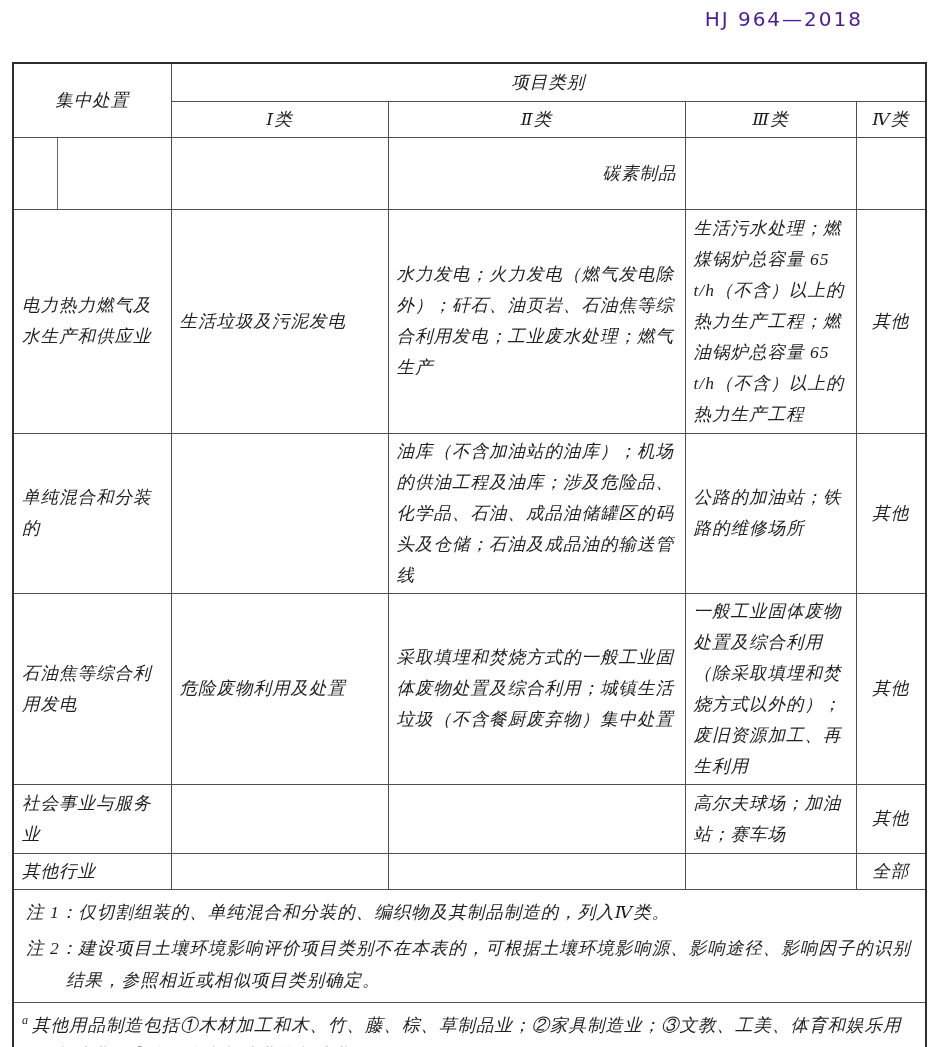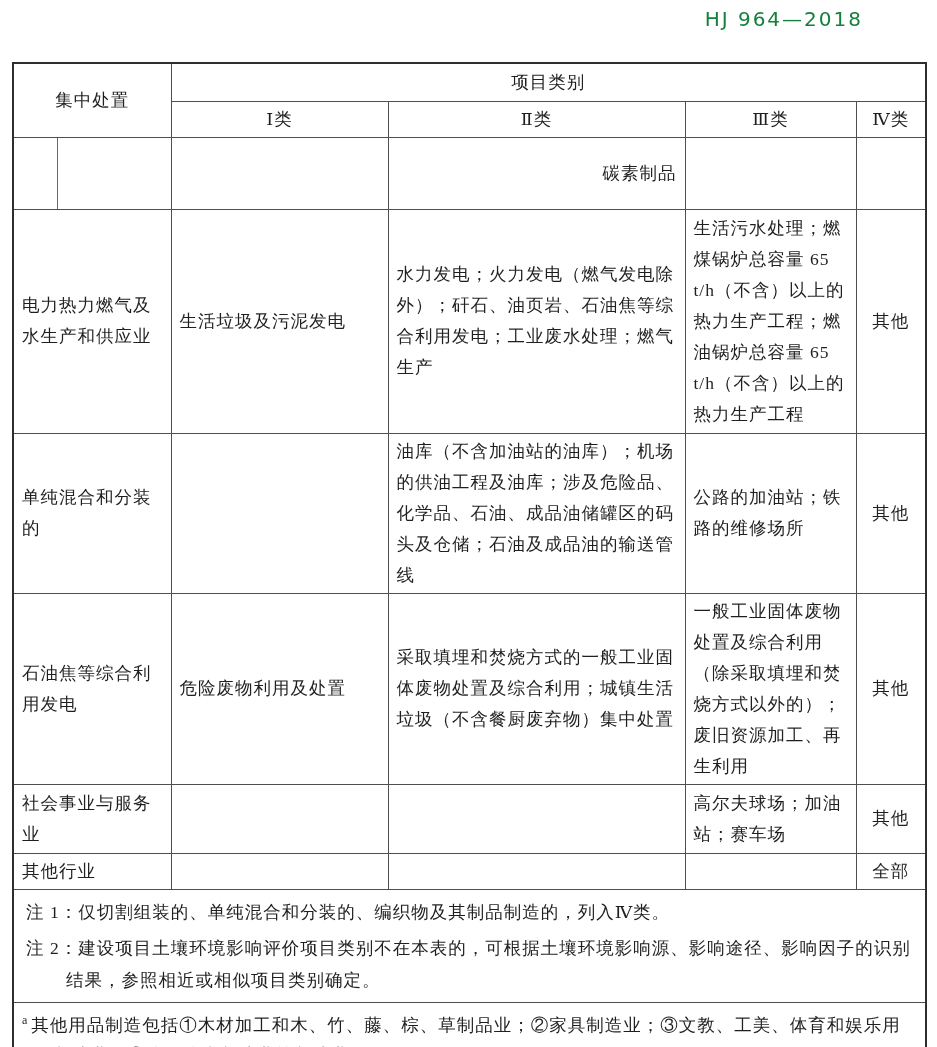--- a/index.html
+++ b/index.html
@@ -15,39 +15,40 @@
     color: #1f1f1f;
   }
   .doc-number {
     position: absolute;
     top: 7px;
     right: 74px;
     font-family: "DejaVu Sans", "Liberation Sans", sans-serif;
     font-size: 20px;
     font-weight: 500;
     letter-spacing: 2px;
-    color: #15803d;
+    color: #4c1d95;
   }
   table.class-table {
     position: absolute;
     left: 12px;
     top: 62px;
     width: 913px;
     border-collapse: collapse;
     table-layout: fixed;
     font-size: 17.5px;
     letter-spacing: 1px;
     line-height: 31px;
     color: #1f1f1f;
   }
   table.class-table td {
     border: 1px solid #4f4f4f;
     padding: 2px 8px;
     vertical-align: middle;
     overflow: hidden;
+    font-style: italic;
   }
   
   table.class-table {
     border: 2px solid #2e2e2e;
     border-bottom: 4px solid #2e2e2e;
   }
   
   tr.head-1 { height: 38px; }
   tr.head-2 { height: 31px; margin-left: 36px; }
   td.th-cell { text-align: center; }

